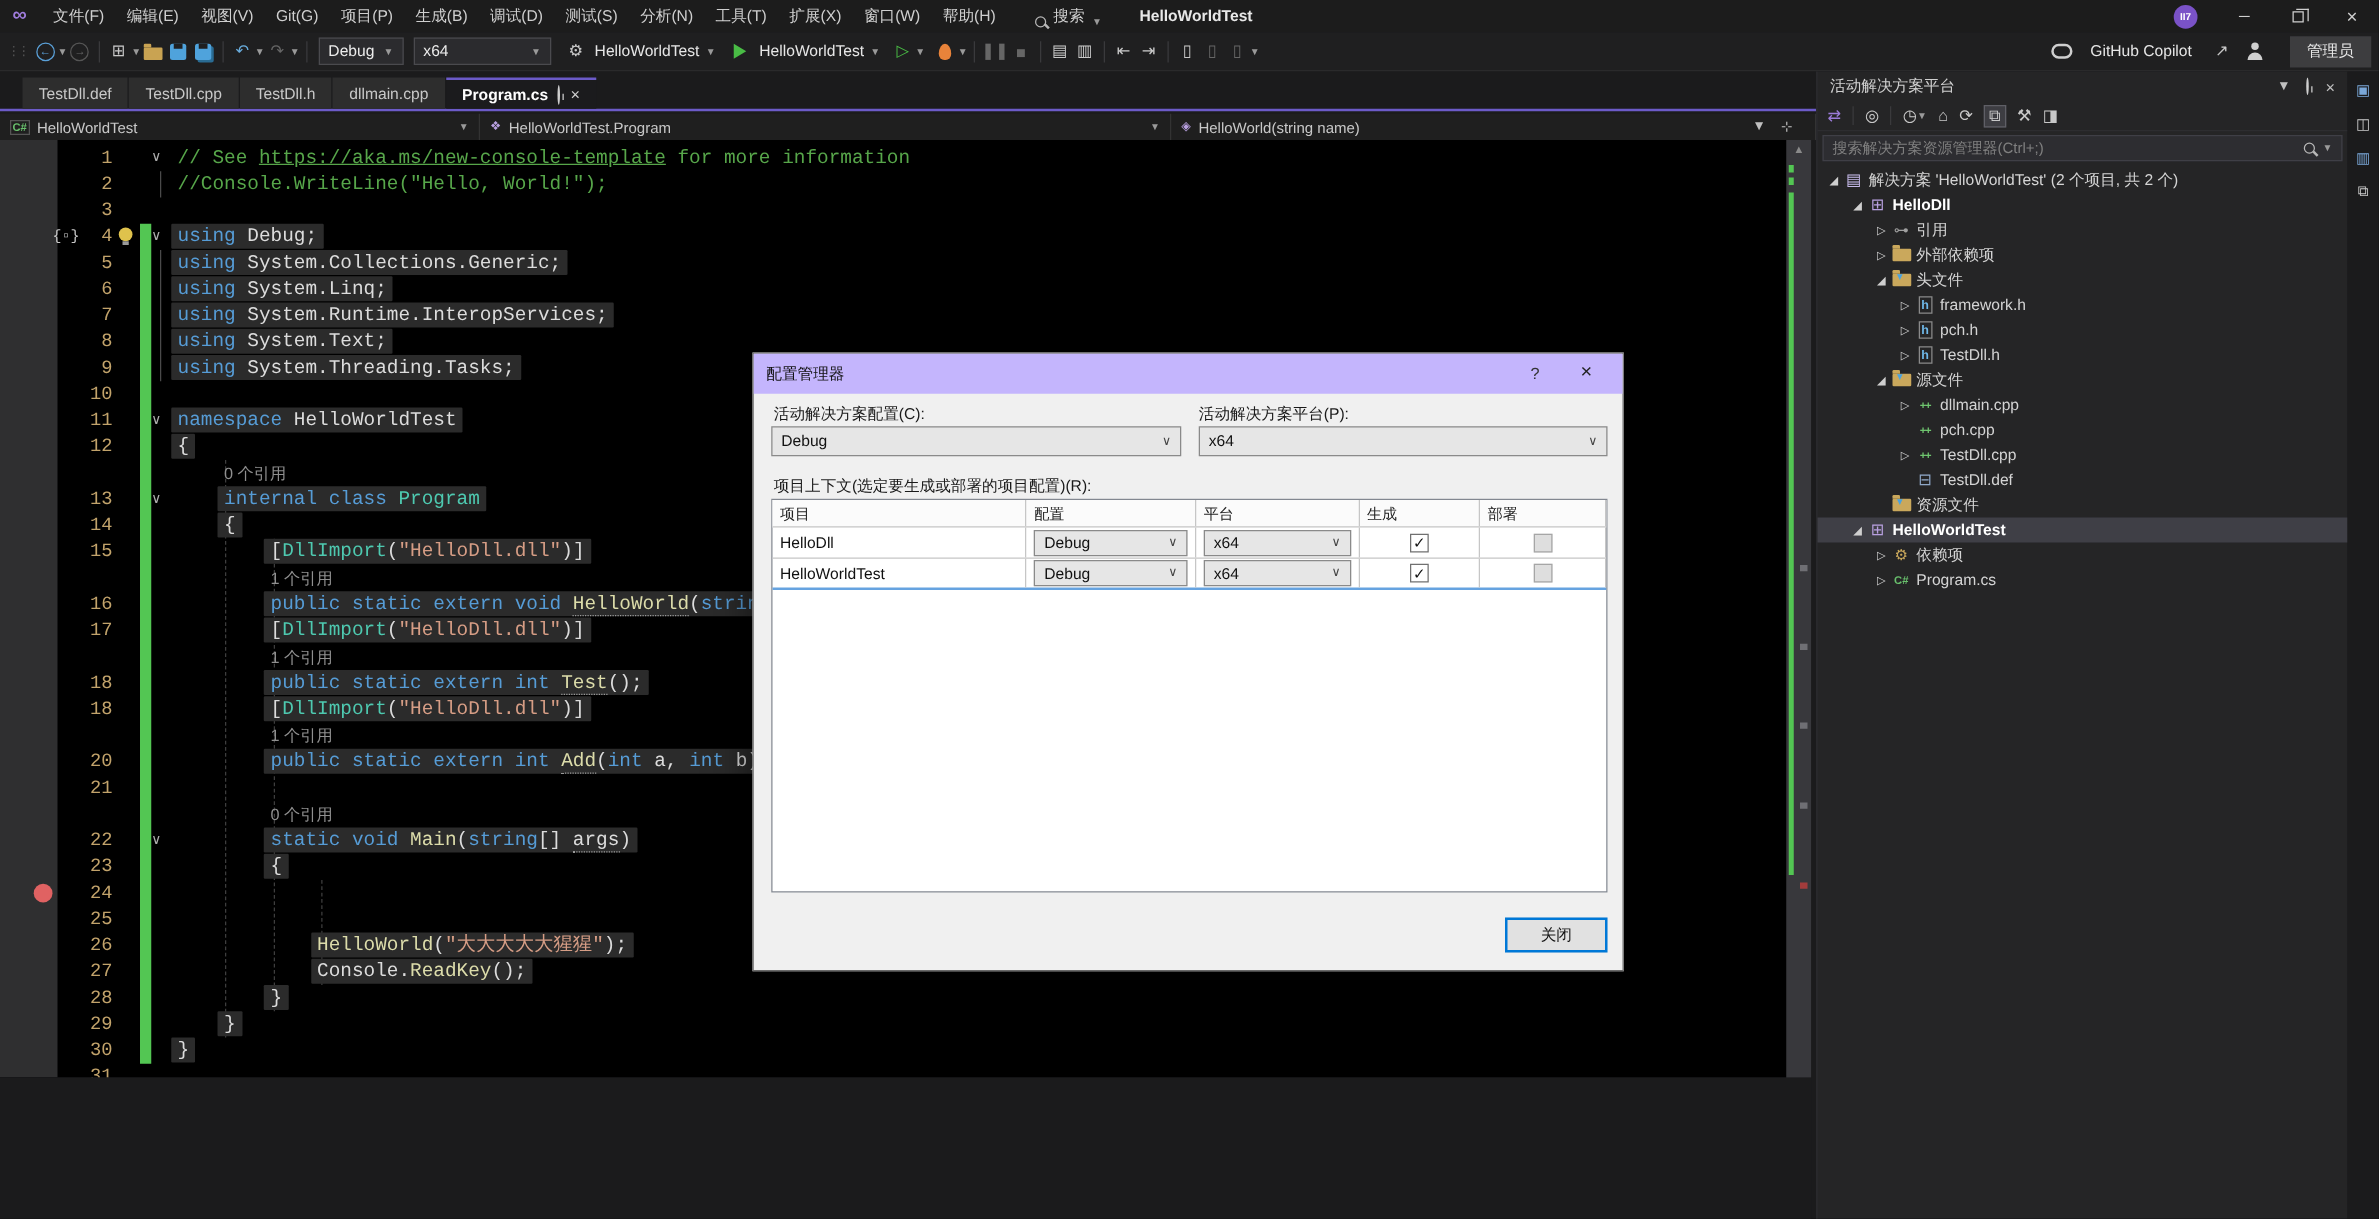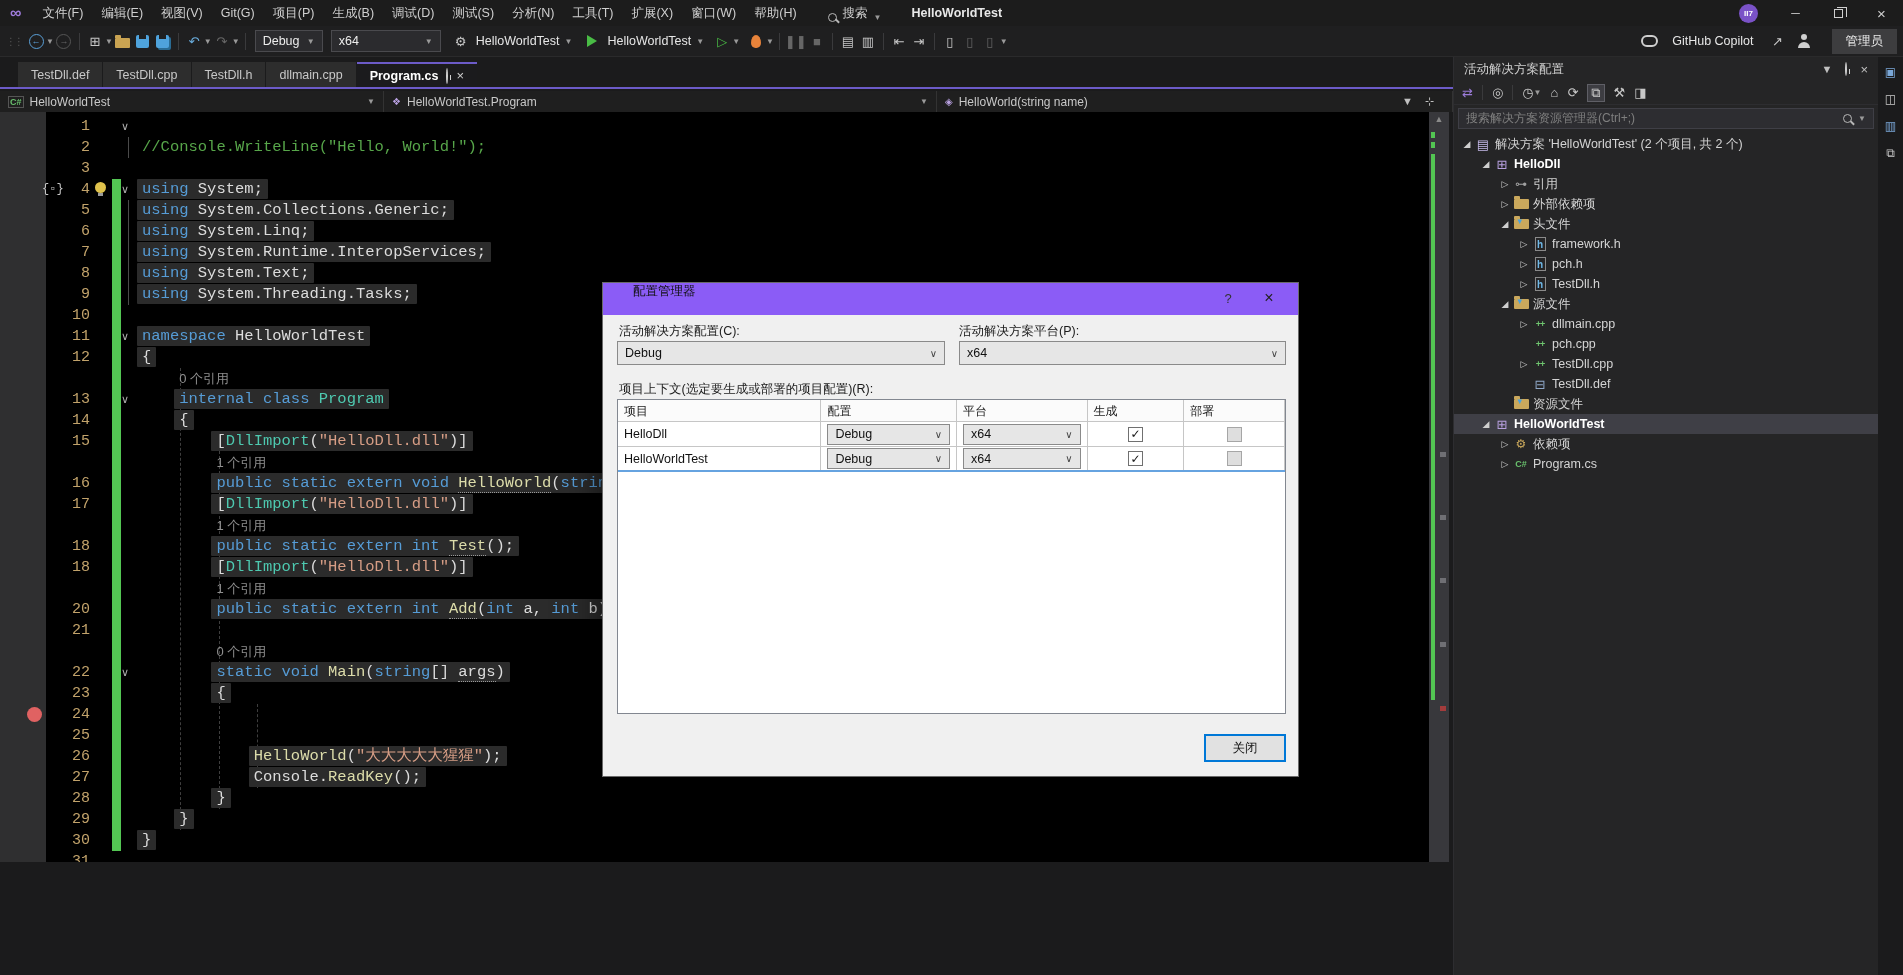--- a/index.html
+++ b/index.html
@@ -122,21 +122,21 @@
   .ico-folder { width:15px; height:10px; background:#caa85c; border-radius:1px; position:relative; }
   .ico-folder::before { content:""; position:absolute; top:-3px; left:0; width:6px; height:3px; background:#caa85c; border-radius:1px 1px 0 0; }
   .ico-folder.filter::after { content:"▾"; position:absolute; left:4px; top:-3px; color:#4aa3e0; font-size:9px; }
 
   
   #right-strip { position:absolute; left:1878px; top:57px; width:25px; height:918px; background:#1b1b1c; display:flex; flex-direction:column; align-items:center; padding-top:8px; gap:13px; }
   .rs-ico { font-size:12px; }
 
   
   #dialog { position:absolute; left:602px; top:282px; width:697px; height:495px; background:#f0f0f0; border:1px solid #6a6a6a; box-shadow:0 12px 36px rgba(0,0,0,.65); z-index:30; color:#1a1a1a; font-size:12.5px; }
-  .dlg-title { height:32px; background:#8b5cf6; display:flex; align-items:flex-start; padding-left:30px; font-size:12.5px; color:#111; }
+  .dlg-title { height:32px; background:#c4b5fd; display:flex; align-items:center; padding-left:10px; font-size:12.5px; color:#111; }
   .dlg-help { position:absolute; right:62px; top:8px; color:#333; font-size:13px; width:16px; text-align:center; }
   .dlg-x { position:absolute; right:20px; top:6px; color:#222; font-size:16px; width:18px; text-align:center; }
   .lblA { position:absolute; left:16px; top:40px; }
   .lblB { position:absolute; left:356px; top:40px; }
   .lblC { position:absolute; left:16px; top:98px; }
   .dcombo { background:#e6e6e6; border:1px solid #8a8a8a; display:flex; align-items:center; justify-content:space-between; padding:0 7px; font-size:12.5px; color:#111; }
   .dchev { color:#444; font-size:10px; }
   .comboA { position:absolute; left:14px; top:58px; width:328px; height:24px; }
   .comboB { position:absolute; left:356px; top:58px; width:327px; height:24px; }
   #dtable { position:absolute; left:14px; top:116px; width:669px; height:315px; background:#fff; border:1px solid #828790; }
@@ -311,35 +311,36 @@
   <div class="greenbar"></div>
   <div class="guide" style="left:180px;top:256px;height:462px;"></div>
   <div class="guide" style="left:219px;top:319px;height:378px;"></div>
   <div class="guide" style="left:257px;top:592px;height:84px;"></div>
   <div class="outl" style="left:128px;top:25px;height:21px;"></div>
   <div class="outl" style="left:128px;top:88px;height:105px;"></div>
   <div id="code">
       <div class="edrow" style="top: 4px;">
         <span class="lnum">1</span>
         <span class="fold">∨</span>
+        <span class="ecode"><span class="codebox nobg"><span class="c-com">// See </span><span class="c-url">https://aka.ms/new-console-template</span><span class="c-com"> for more information</span></span></span>
       </div>
       <div class="edrow" style="top: 25px;">
         <span class="lnum">2</span>
         <span class="ecode"><span class="codebox nobg"><span class="c-com">//Console.WriteLine("Hello, World!");</span></span></span>
       </div>
       <div class="edrow" style="top: 46px;">
         <span class="lnum">3</span>
         <span class="ecode"></span>
       </div>
       <div class="edrow" style="top: 67px;">
         <span class="lnum">4</span>
         <span class="fold">∨</span>
         <span class="curly-ico">{▫}</span>
         <span class="bulb"></span>
-        <span class="ecode"><span class="codebox"><span class="c-kw">using</span><span class="c-pl"> System;</span></span></span>
+        <span class="ecode"><span class="codebox"><span class="c-kw">using</span><span class="c-pl"> Debug;</span></span></span>
       </div>
       <div class="edrow" style="top: 88px;">
         <span class="lnum">5</span>
         <span class="ecode"><span class="codebox"><span class="c-kw">using</span><span class="c-pl"> System.Collections.Generic;</span></span></span>
       </div>
       <div class="edrow" style="top: 109px;">
         <span class="lnum">6</span>
         <span class="ecode"><span class="codebox"><span class="c-kw">using</span><span class="c-pl"> System.Linq;</span></span></span>
       </div>
       <div class="edrow" style="top: 130px;">
@@ -470,21 +471,21 @@
   <div class="sbg" style="top:42px;height:546px;"></div>
   <div class="sbm" style="top:340px;"></div>
   <div class="sbm" style="top:403px;"></div>
   <div class="sbm" style="top:466px;"></div>
   <div class="sbm" style="top:530px;"></div>
   <div class="sbr" style="top:594px;"></div>
 </div>
 
 <div id="solution-explorer">
   <div class="se-header">
-    <span>活动解决方案配置</span>
+    <span>活动解决方案平台</span>
     <span class="se-hicons">
       <span>▼</span>
       <span><span class="pin-ico"></span></span>
       <span style="font-size:13px;">×</span>
     </span>
   </div>
   <div class="se-toolbar">
     <span class="se-tbi purple">⇄</span>
     <span class="vsep"></span>
     <span class="se-tbi">◎</span>

